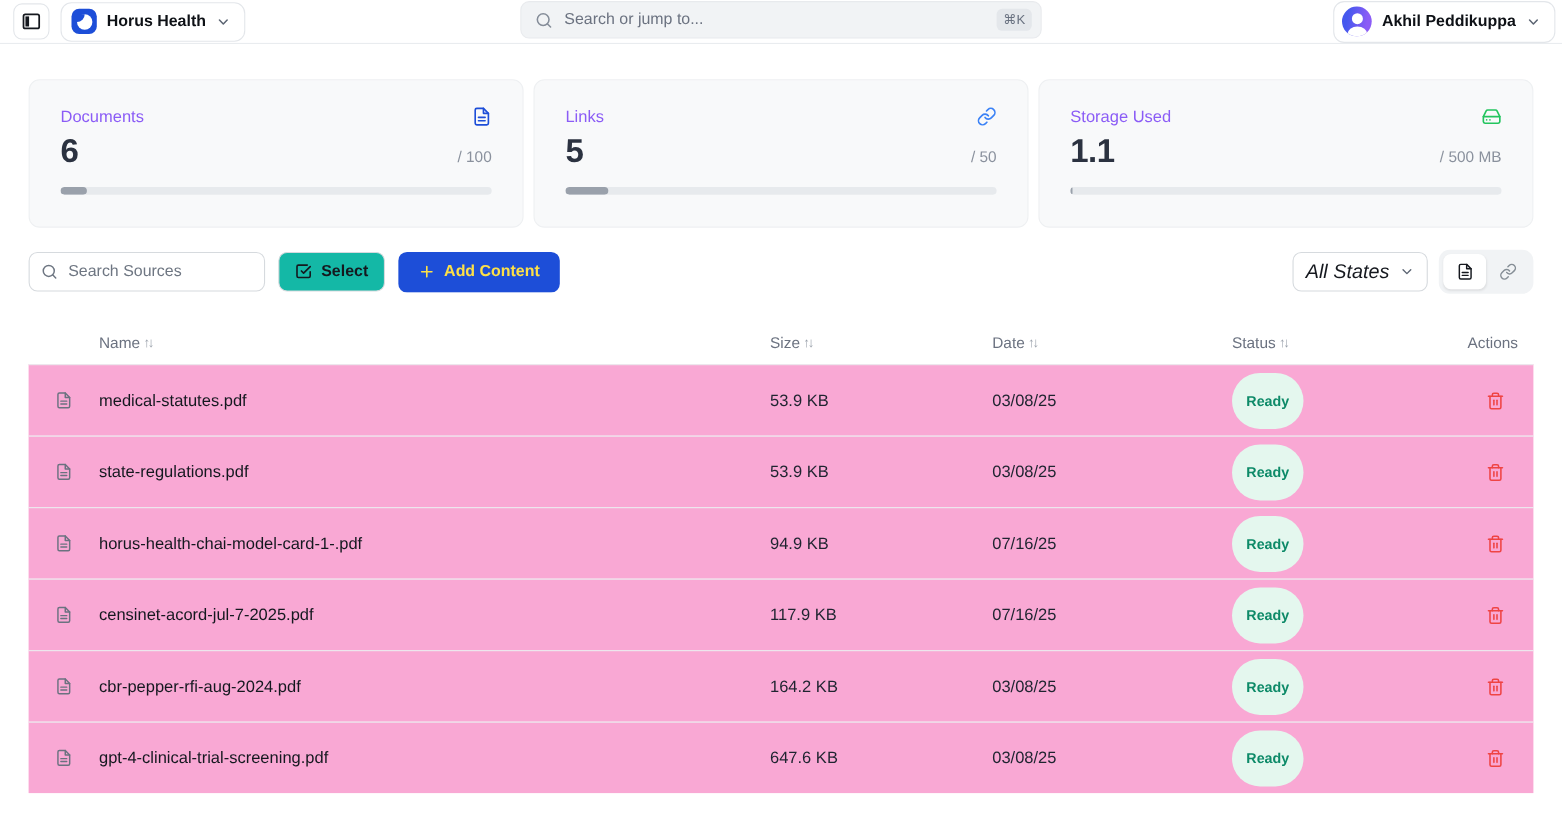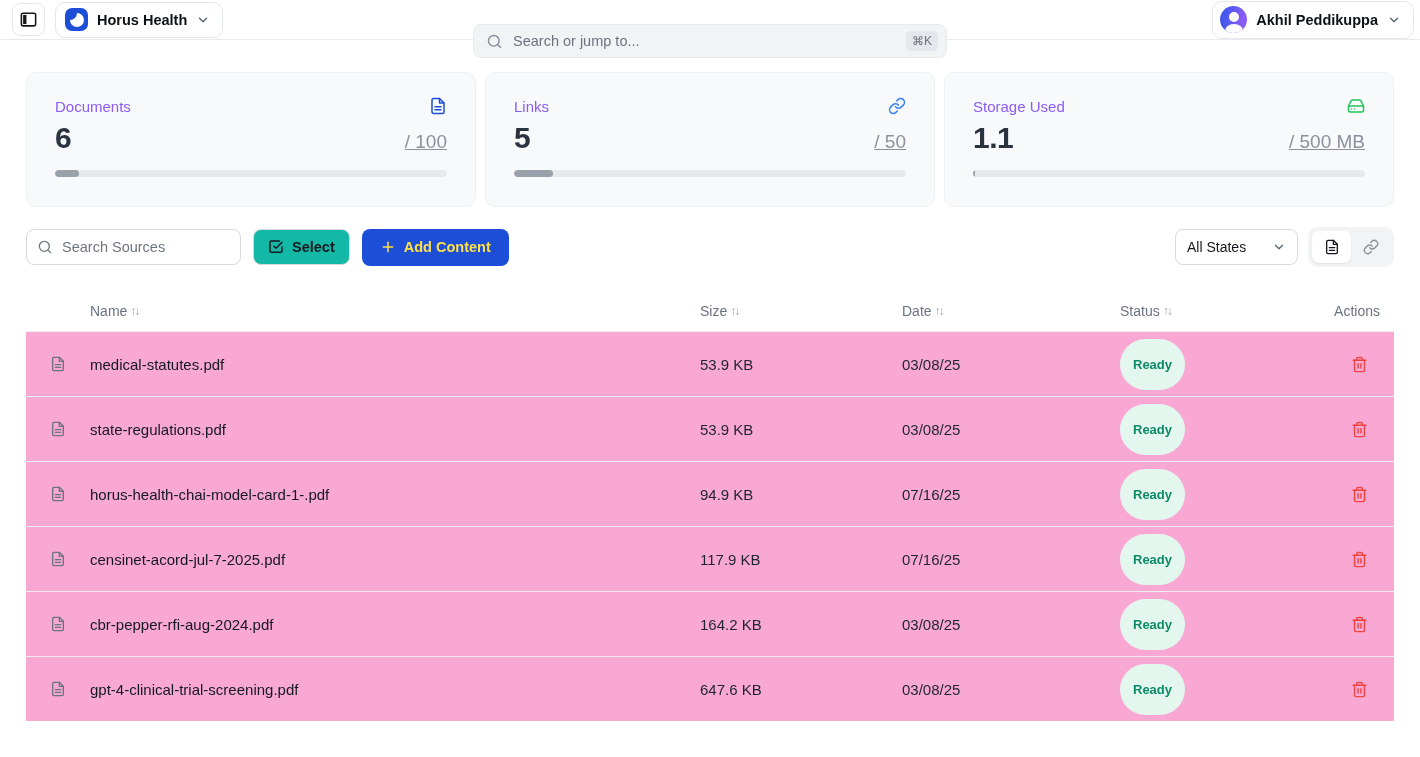--- a/index.html
+++ b/index.html
@@ -57,21 +57,21 @@
   .brand-logo .notch {
     position:absolute; left:5px; top:5px;
     width:7px; height:7px; border-radius:0 0 100% 0;
     background: var(--accent, #1d4ed8);
   }
   .brand-name { font-weight: 700; font-size: 14.5px; color:#0e1116; }
   .chev { color:#5b6472; }
 
   .topbar-search {
     position: absolute;
-    left: 50%; top: 24px;
+    left: 50%; top: 1px;
     transform: translateX(-50%);
     width: 474px; height: 34px;
     display: flex; align-items: center; gap: 10px;
     background: #f1f3f5;
     border: 1px solid #e8eaed;
     border-radius: 8px;
     padding: 0 8px 0 12px;
     cursor: text;
   }
   .topbar-search input {
@@ -129,21 +129,21 @@
   }
   .stat-top {
     display: flex; align-items: center; justify-content: space-between;
   }
   .stat-label { color: #8b5cf6; font-size: 15px; }
   .stat-mid {
     display: flex; align-items: baseline; justify-content: space-between;
     margin-top: 6px;
   }
   .stat-value { font-size: 30px; font-weight: 700; color: #2b3240; letter-spacing: -0.5px; }
-  .stat-limit { color: #8a919d; font-size: 19px; text-decoration: underline; }
+  .stat-limit { color: #8a919d; font-size: 14px; }
   .progress-track {
     margin-top: 15px;
     height: 7px;
     background: #e7eaed;
     border-radius: 99px;
     overflow: hidden;
   }
   .progress-fill {
     height: 100%;
     background: #9aa1ab;
@@ -192,22 +192,23 @@
     margin-left: auto;
     display: flex; align-items: center; gap: 10px;
   }
   .filter-select {
     width: 123px; height: 36px;
     display: flex; align-items: center; justify-content: space-between;
     padding: 0 11px;
     background: #fff;
     border: 1px solid #d6dade;
     border-radius: 8px;
-    font-size: 14px; color: #15181e;
+    font-size: 18px; color: #15181e;
     cursor: pointer;
+    font-style: italic;
   }
   .view-toggle {
     display: flex; align-items: center;
     background: #f1f3f5;
     border-radius: 10px;
     padding: 4px;
     height: 40px;
   }
   .view-seg {
     width: 39px; height: 32px;

